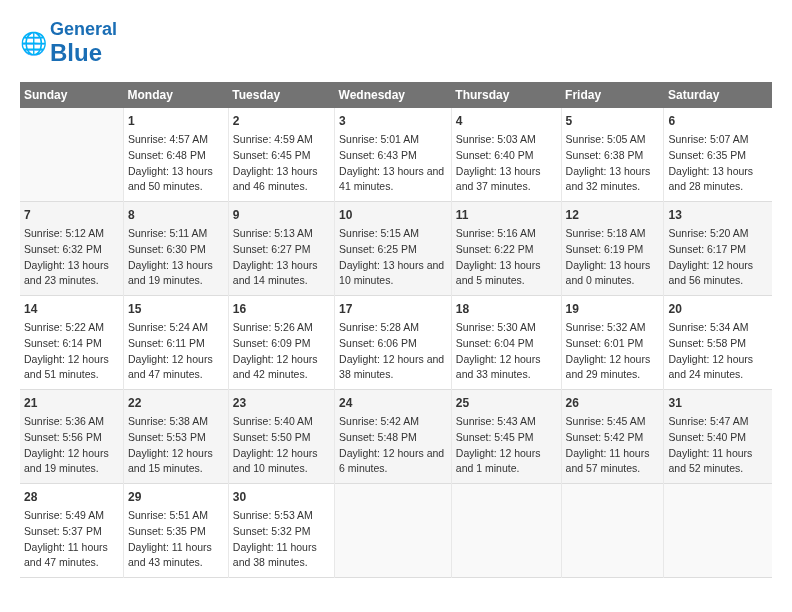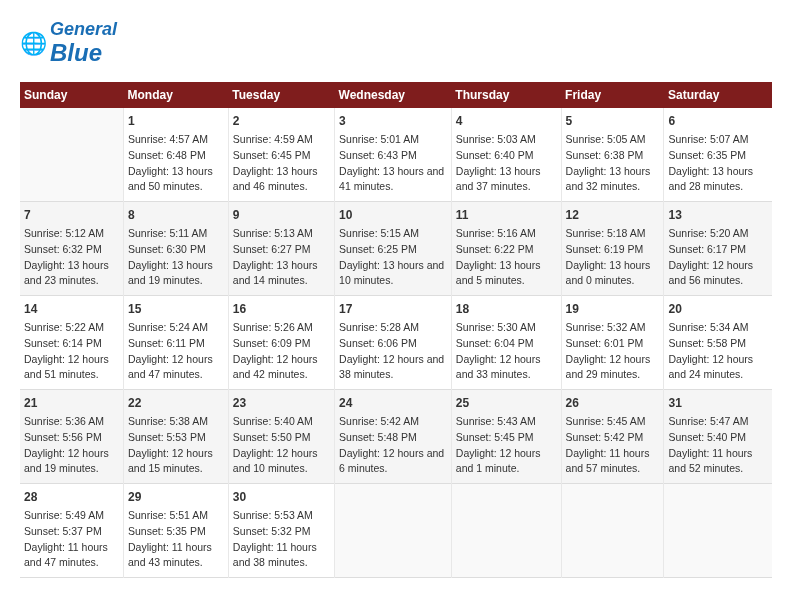--- a/index.html
+++ b/index.html
@@ -19,21 +19,20 @@
     .logo {
       display: flex;
       align-items: center;
       gap: 2px;
     }
     .logo-text {
       font-size: 18px;
       font-weight: bold;
       color: #333;
       line-height: 1.1;
-      font-style: italic;
     }
     .logo-text span {
       color: #1a6eb5;
     }
     .logo-icon {
       width: 28px;
       height: 28px;
     }
     .title-block {
       text-align: right;
@@ -46,21 +45,21 @@
     .location {
       font-size: 16px;
       color: #555;
     }
     table {
       width: 100%;
       border-collapse: collapse;
       font-size: 11px;
     }
     thead tr th {
-      background-color: #7f1d1d;
+      background-color: #737373;
       color: #fff;
       padding: 6px 4px;
       text-align: left;
       font-size: 12px;
       font-weight: bold;
     }
     tbody tr {
       border-bottom: 1px solid #ddd;
     }
     tbody tr td {

